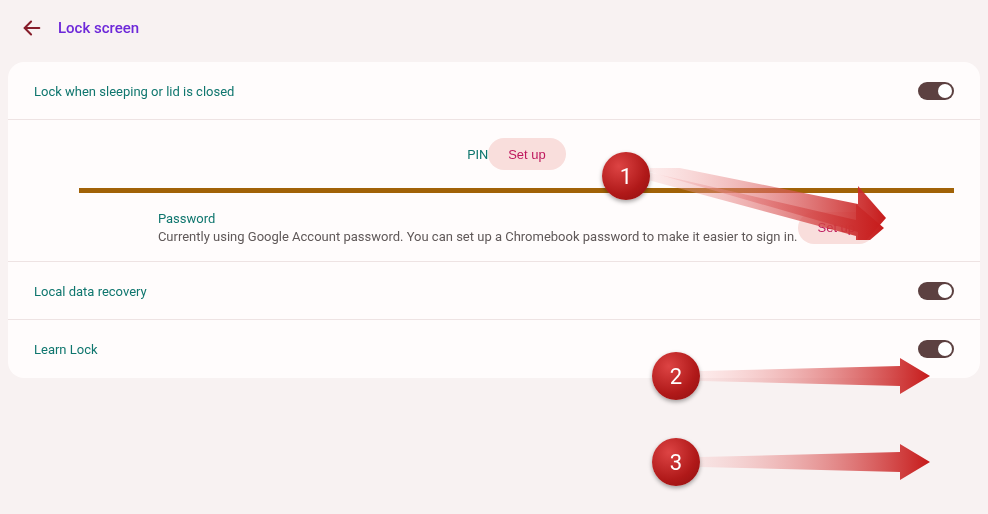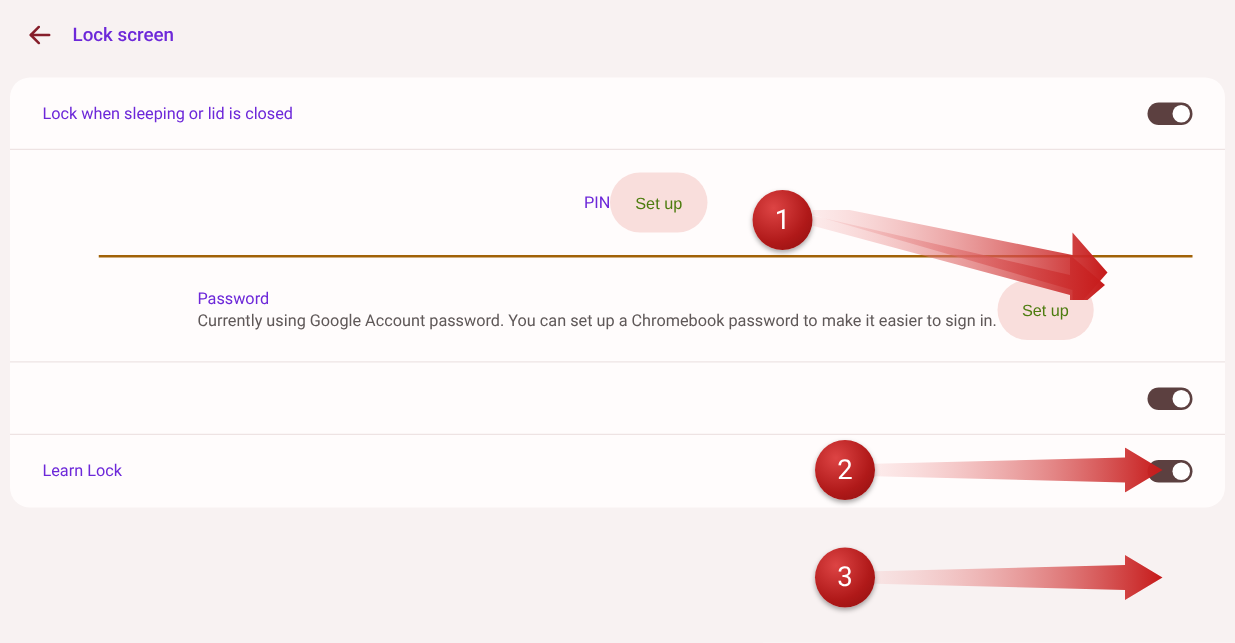--- a/index.html
+++ b/index.html
@@ -49,21 +49,21 @@
     min-height: 58px;
     padding: 17px 0;
   }
   .divider-bottom::after {
     content:"";
     position:absolute;
     left:0; right:0; bottom:0;
     border-bottom: 1px solid #eee3e3;
   }
   .row-label {
-    color: #6d28d9;
+    color: #0f766e;
     font-size: 13px;
   }
   .row-sub {
     color: #5f5858;
     font-size: 13px;
     margin-top: 3px;
   }
   .section-head {
     color: #312c2c;
     font-size: 13px;
@@ -73,28 +73,28 @@
     padding-left: 71px;
     padding-right: 26px;
   }
   .subrow {
     display:flex;
     align-items:center;
     justify-content: center;
     padding: 18px 0;
   }
   .subrow + .subrow {
-    border-top: 2px solid #a16207;
+    border-top: 5px solid #a16207;
   }
   .btn-setup {
     background: #f9dedc;
-    color: #4d7c0f;
+    color: #be185d;
     border: none;
     border-radius: 999px;
-    height: 48px;
+    height: 32px;
     padding: 0 20px;
     font-size: 13px;
     font-weight: 500;
     cursor: pointer;
   }
   .toggle {
     position: relative;
     width: 36px;
     height: 18px;
     border-radius: 999px;
@@ -167,20 +167,21 @@
         <div class="row-label">Password</div>
         <div class="row-sub">Currently using Google Account password. You can set up a Chromebook password to make it easier to sign in.</div>
       </div>
       <button class="btn-setup">Set up</button>
     </div>
   </div>
 
   <div class="row divider-bottom">
     <div class="row-inner">
       <div>
+        <div class="row-label">Local data recovery</div>
       </div>
       <div class="toggle toggle-on">
           <div class="knob"></div>
         </div>
     </div>
   </div>
 
   <div class="row">
     <div class="row-inner">
       <div>

